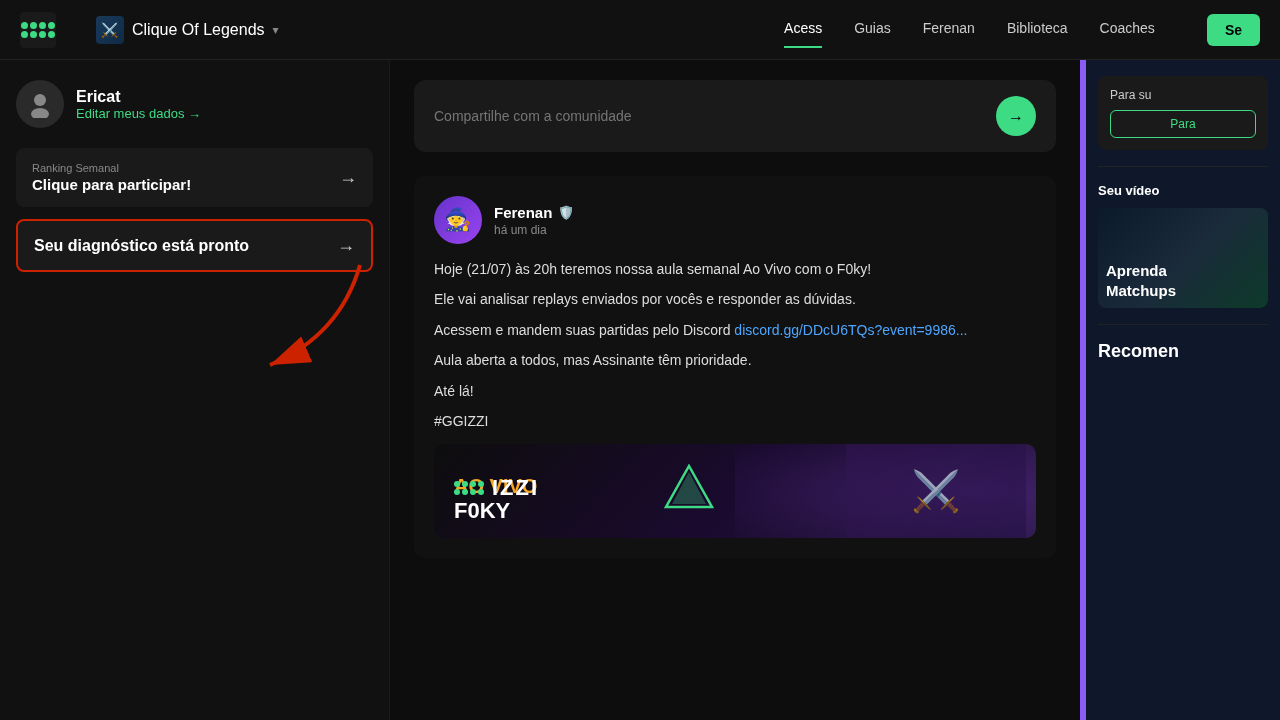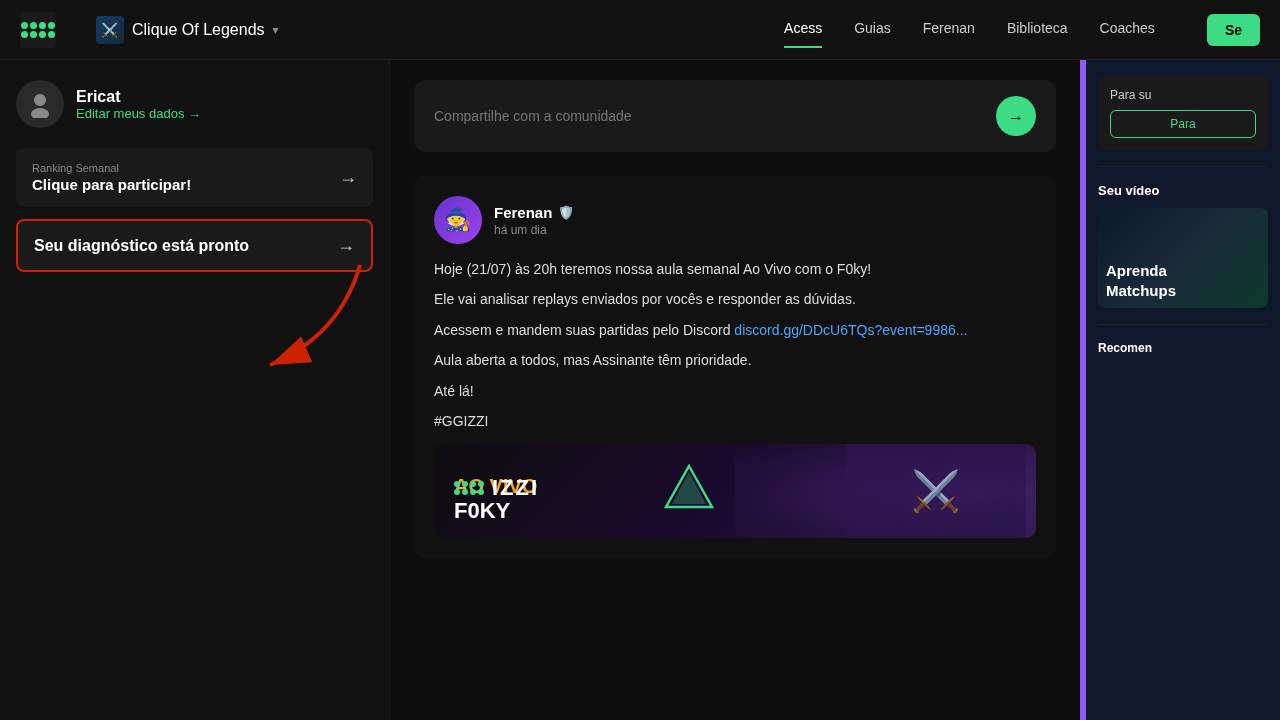--- a/index.html
+++ b/index.html
@@ -351,21 +351,21 @@
       font-weight: 700;
       color: #fff;
       line-height: 1.3;
     }
     .section-divider {
       height: 1px;
       background: #222;
       margin: 16px 0;
     }
     .recomendo-title {
-      font-size: 12px;
+      font-size: 18px;
       font-weight: 700;
       margin-bottom: 27px;
     }
     .recomendo-card {
       background: #1a1a1a;
       border-radius: 8px;
       padding: 10px;
       font-size: 12px;
       font-weight: 700;
       color: #fff;

